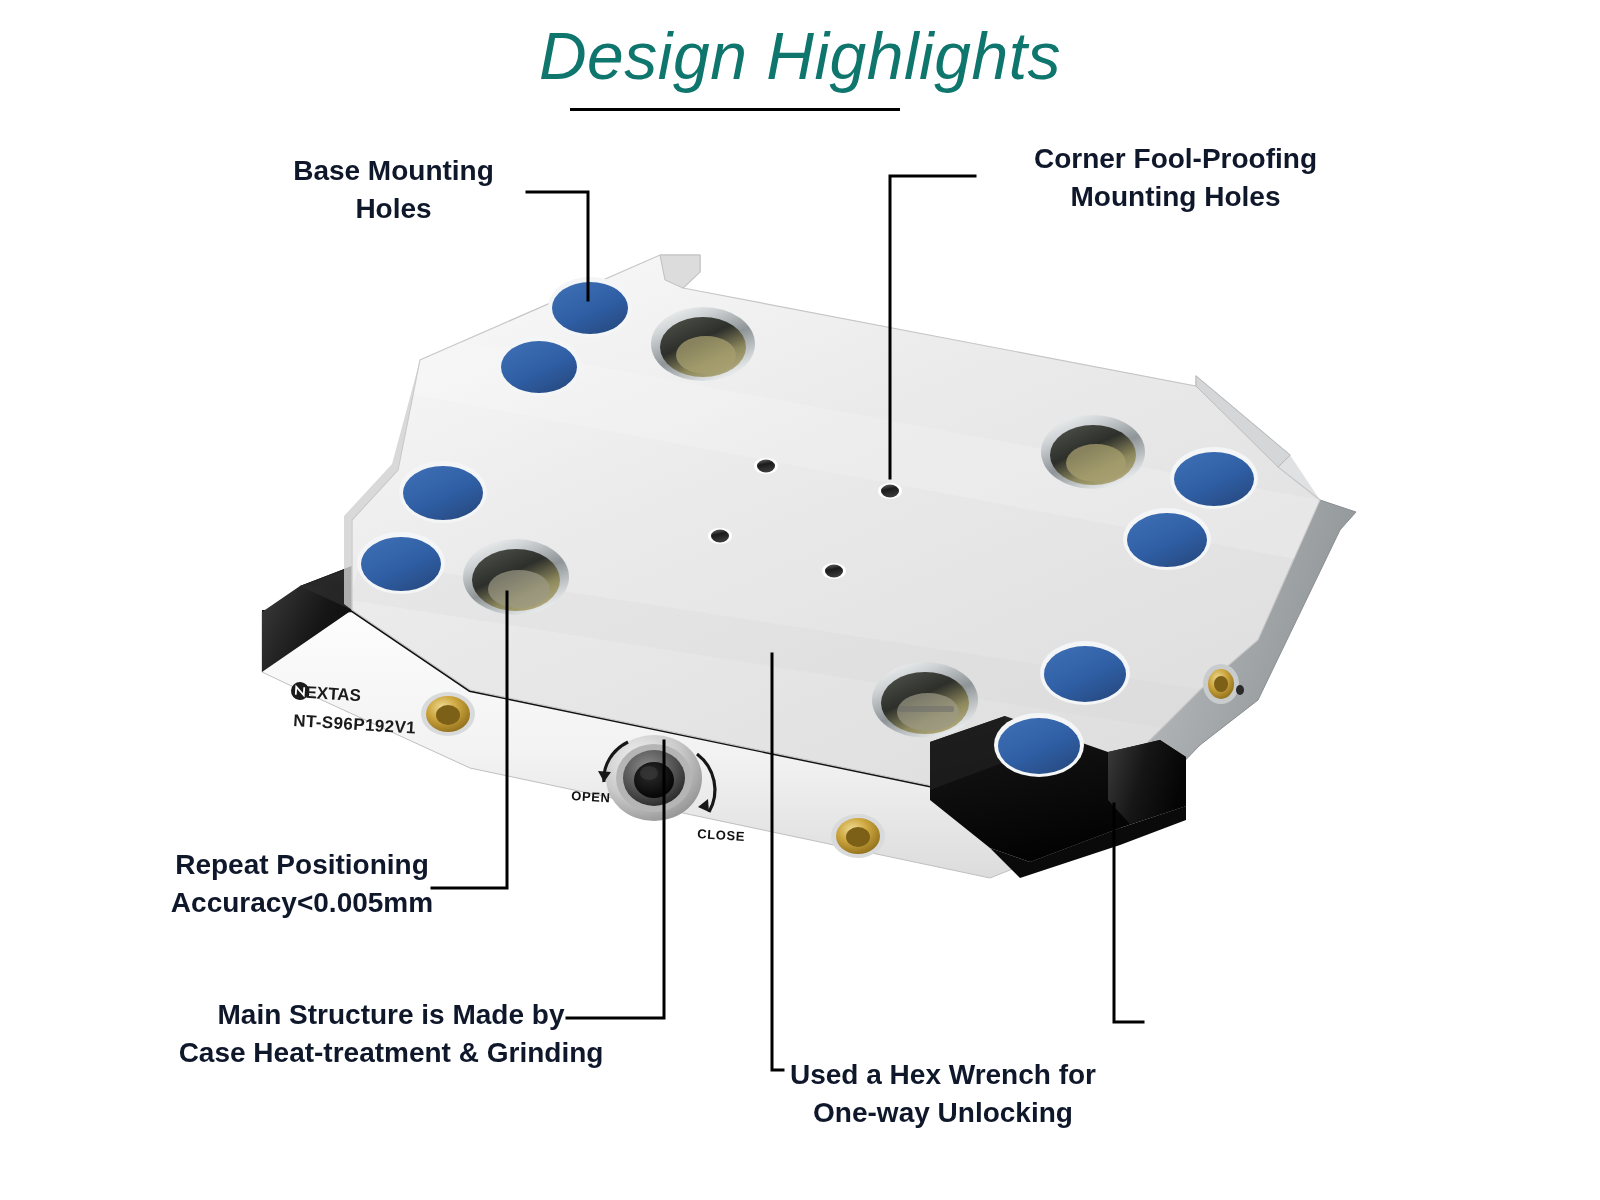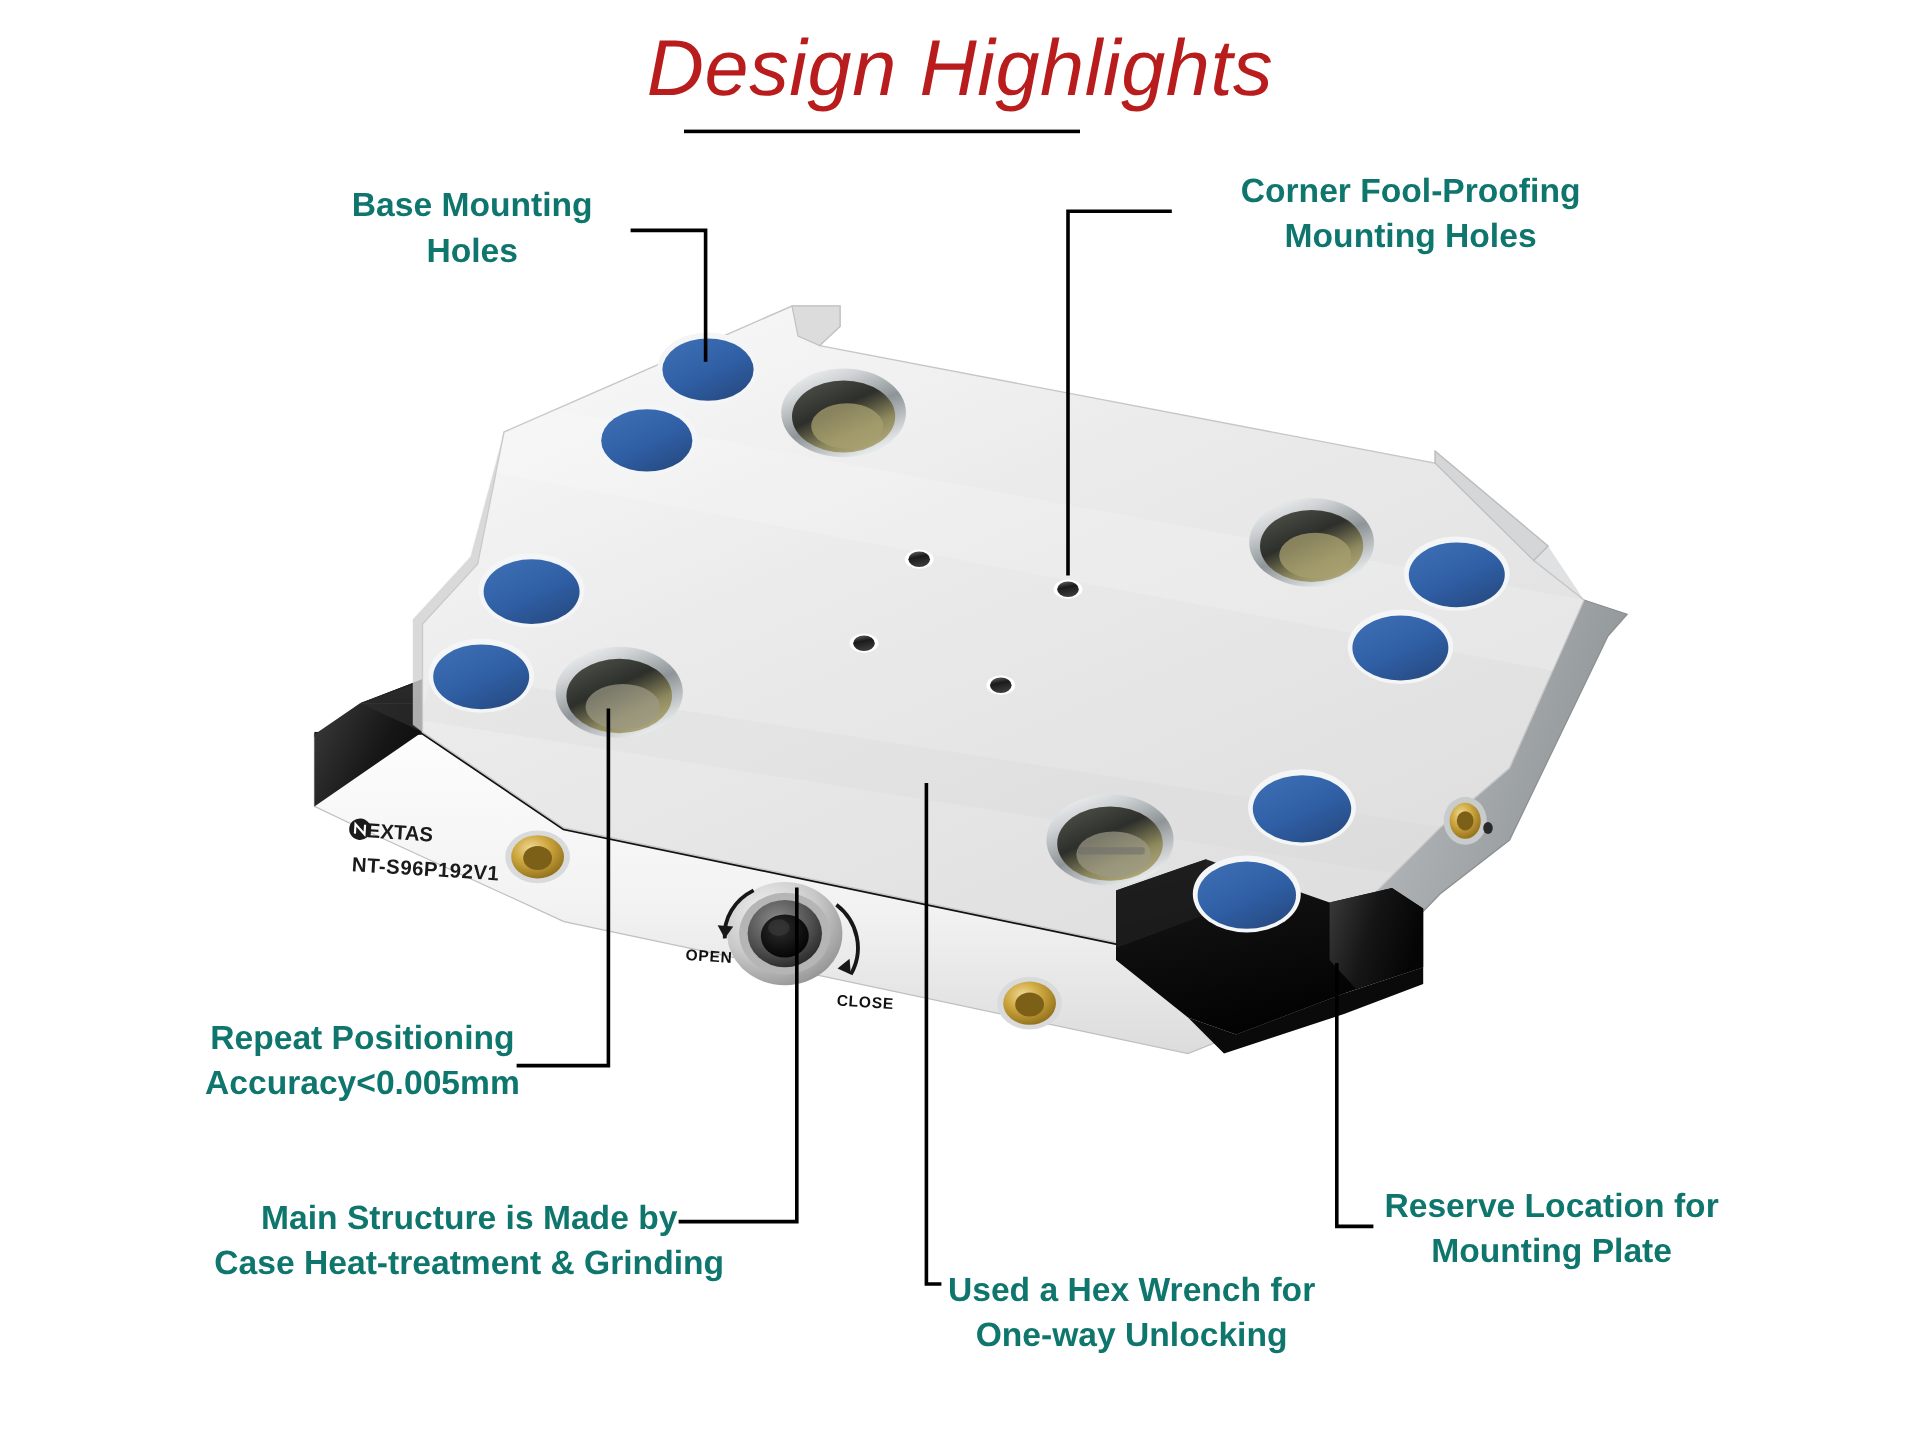--- a/index.html
+++ b/index.html
@@ -26,38 +26,38 @@
     position: absolute;
     left: 0;
     top: 18px;
     width: 1600px;
     text-align: center;
     font-family: "Liberation Sans", sans-serif;
     font-style: italic;
     font-weight: 400;
     font-size: 66px;
     letter-spacing: 0.5px;
-    color: #b91c1c;
+    color: #0f766e;
     white-space: nowrap;
   }
   .title-rule {
     position: absolute;
     left: 570px;
     top: 108px;
     width: 330px;
     height: 3px;
     background: #000;
   }
   .callout {
     position: absolute;
     font-family: "Liberation Sans", sans-serif;
     font-weight: bold;
     font-size: 28px;
     line-height: 1.35;
-    color: #0f766e;
+    color: #0f172a;
     white-space: pre-line;
   }
   .callout.center { text-align: center; }
   .callout.left { text-align: left; }
 
   svg { display: block; }
   .leader { stroke: #000; stroke-width: 3; fill: none; stroke-linecap: square; stroke-linejoin: miter; }
 </style>
 </head>
 <body>
@@ -347,16 +347,14 @@
 
   <div class="callout left" style="left:152px; top:846px; width:300px;text-align:center;">Repeat Positioning
 Accuracy&lt;0.005mm</div>
 
   <div class="callout center" style="left:176px; top:996px; width:430px;text-align:center;">Main Structure is Made by
 Case Heat-treatment &amp; Grinding</div>
 
   <div class="callout center" style="left:788px; top:1056px; width:310px;">Used a Hex Wrench for
 One-way Unlocking</div>
 
-  <div class="callout center" style="left:1148px; top:986px; width:290px;">Reserve Location for
-Mounting Plate</div>
 
 </div>
 
 </body></html>

